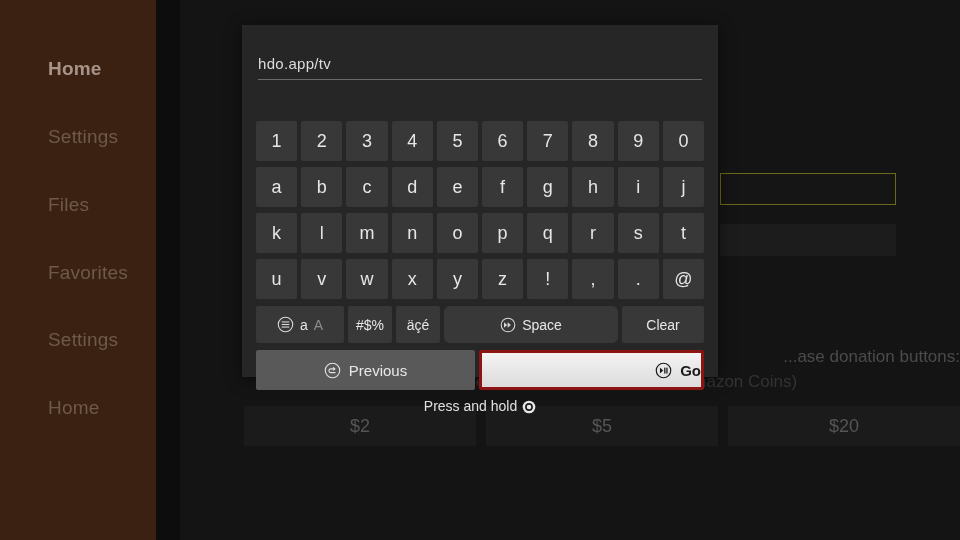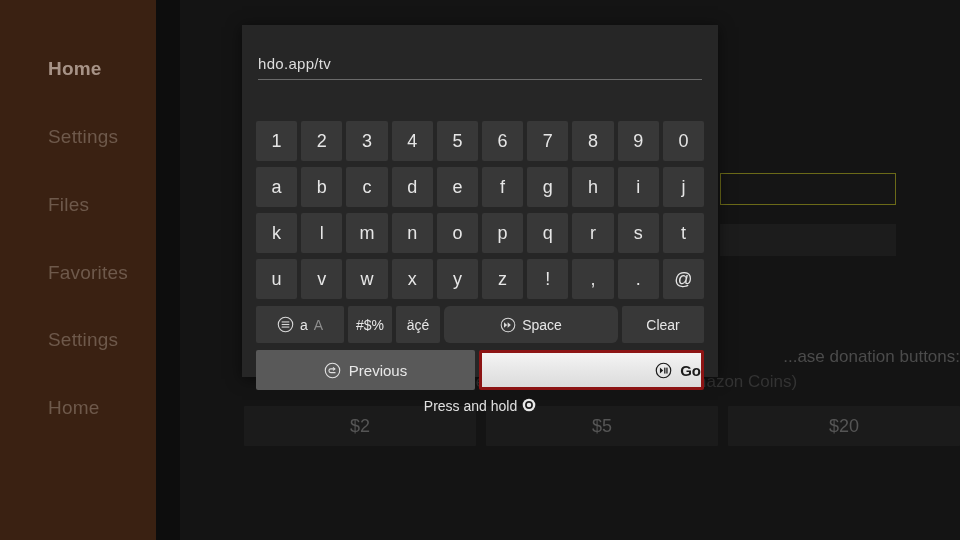--- a/index.html
+++ b/index.html
@@ -203,21 +203,21 @@
   }
   #voice-hint {
     position: absolute;
     left: 242px; top: 398px;
     width: 476px;
     text-align: center;
     font-size: 14px;
     color: #e0e0e0;
     z-index: 12;
     display: flex;
-    align-items: flex-start;
+    align-items: flex-end;
     justify-content: center;
     gap: 5px;
     white-space: nowrap;
   }
   .ico { display: inline-flex; align-items: center; }
 </style>
 </head>
 <body>
 
 <div id="sidebar">

